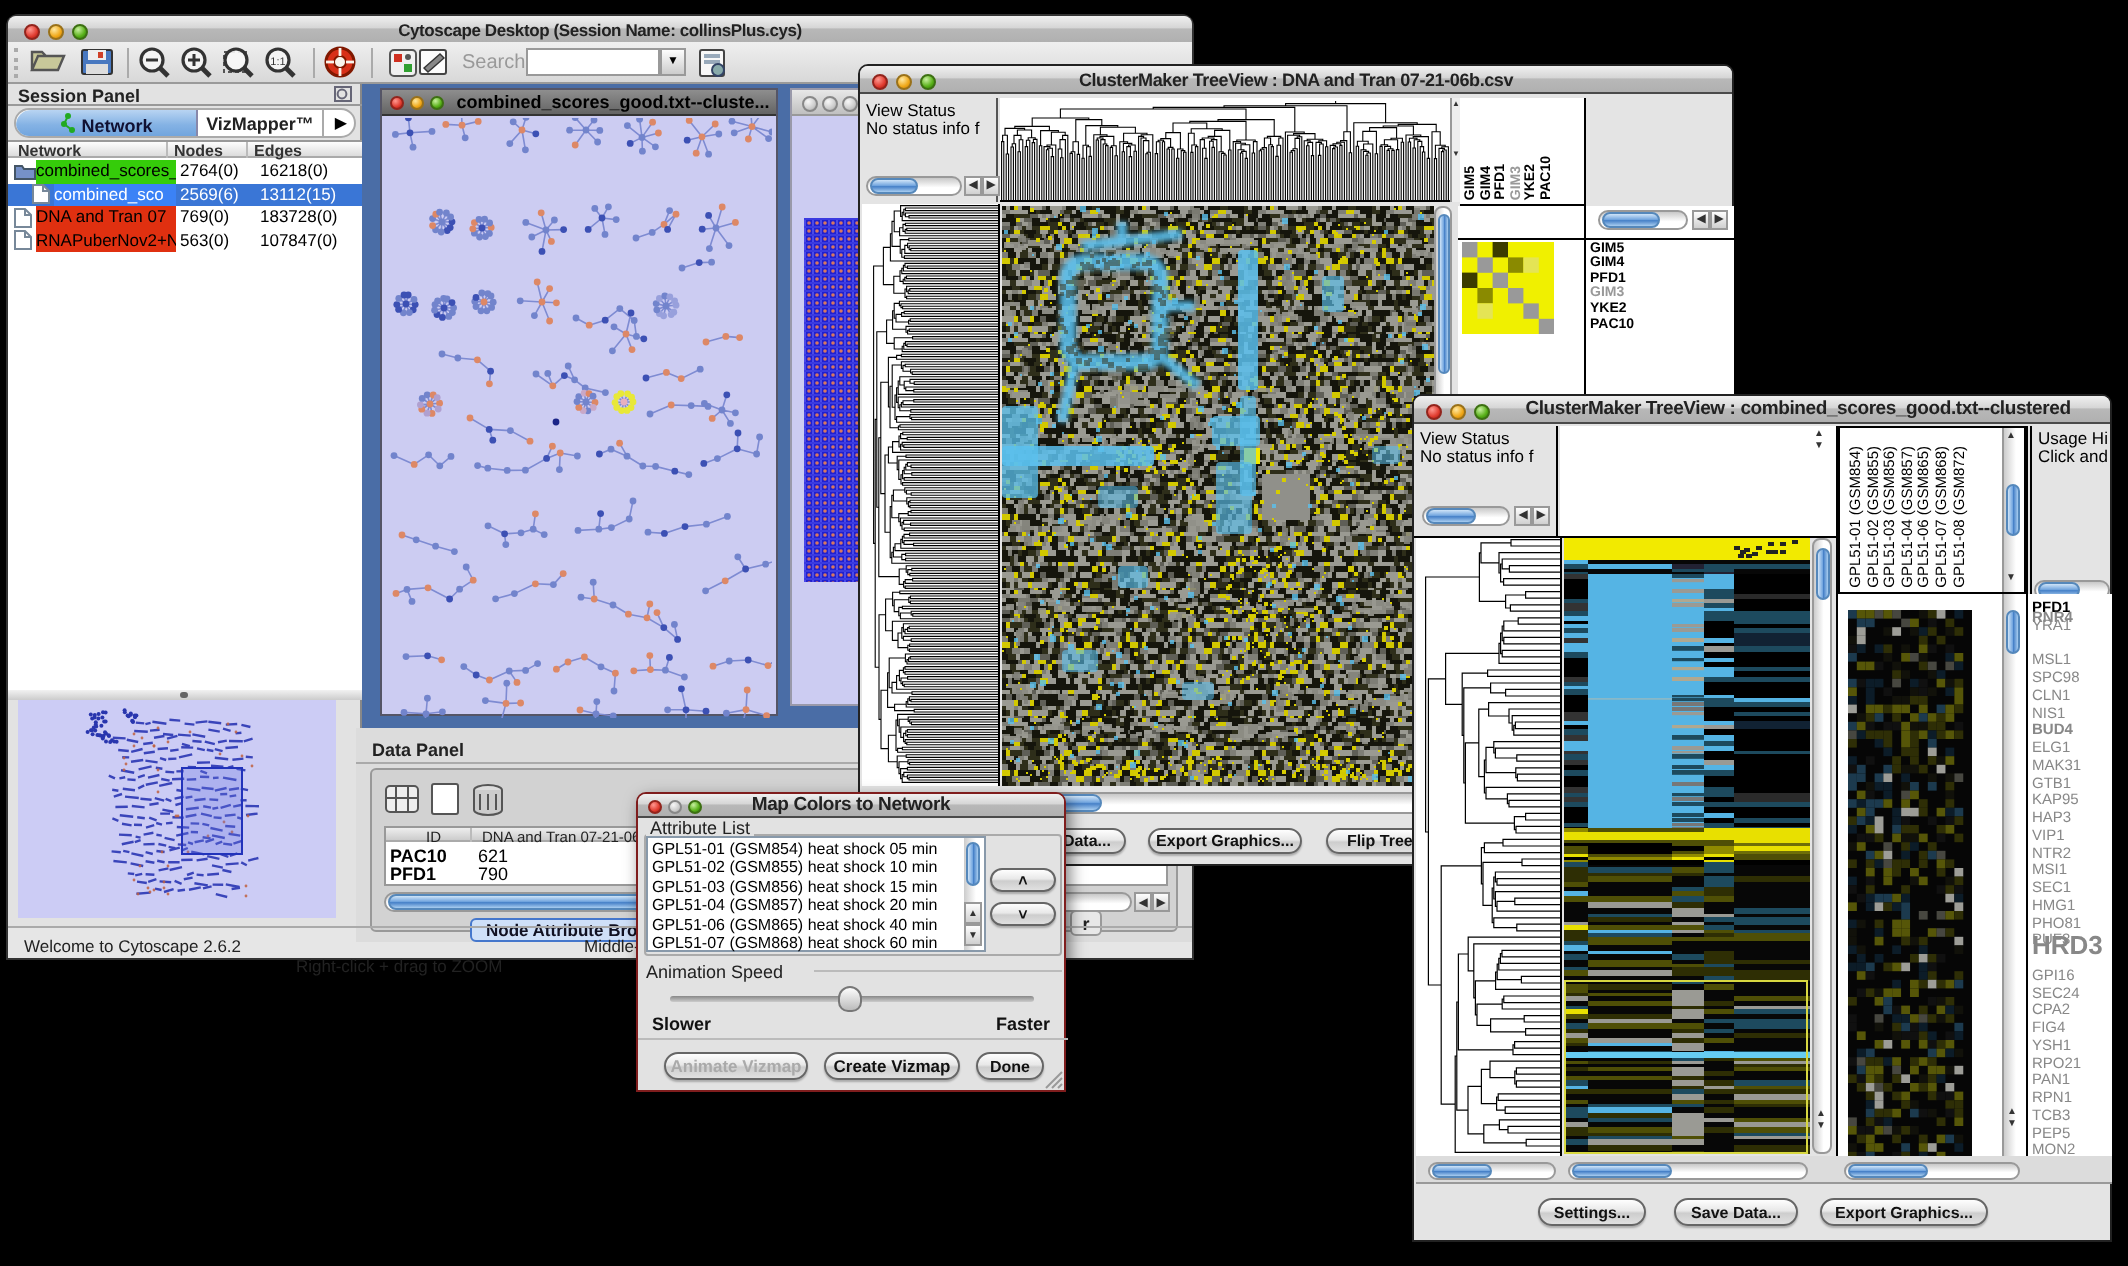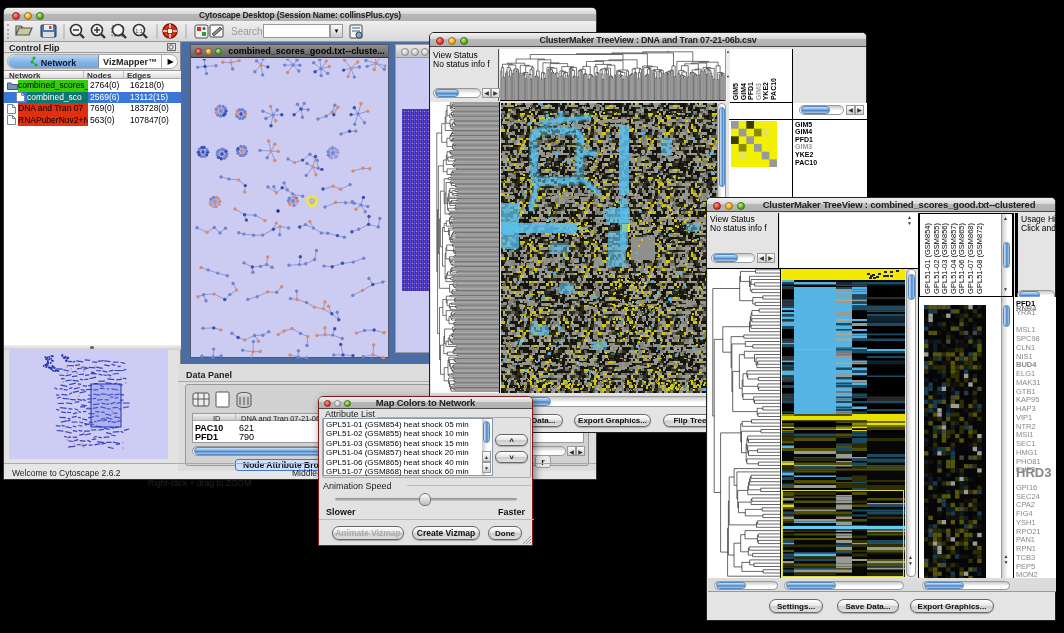--- a/index.html
+++ b/index.html
@@ -78,21 +78,21 @@
     <div class="abs" style="left:227px;top:18px;font-size:10px;color:#999">Search:</div>
     <div class="abs" style="left:259px;top:16px;width:67px;height:14px;background:#fff;border:1px solid #999"></div>
     <div class="abs" style="left:326px;top:16px;width:13px;height:14px;background:linear-gradient(#fdfdfd,#ccc);border:1px solid #999;font-size:6px;text-align:center;line-height:13px">▼</div>
     <svg width="20" height="18" style="position:absolute;left:344px;top:15px">
       <rect x="2" y="2" width="12" height="13" rx="1" fill="#f8f8f8" stroke="#444"></rect>
       <rect x="4" y="4" width="8" height="2" fill="#9ab"></rect>
       <rect x="4" y="7" width="8" height="2" fill="#9ab"></rect>
       <circle cx="11" cy="12" r="3" fill="#8aa" stroke="#346"></circle>
     </svg>
     <div class="abs" style="left:0;top:34px;width:177px;height:421px;background:#e2e2e2;border-right:1px solid #888">
-      <div class="abs" style="left:5px;top:1px;font-size:9px;font-weight:bold;color:#222">Control Flip</div>
+      <div class="abs" style="left:5px;top:1px;font-size:9px;font-weight:bold;color:#222">Session Panel</div>
       <svg width="10" height="9" style="position:absolute;left:163px;top:1px">
         <rect x="0.5" y="0.5" width="8" height="7" fill="none" stroke="#667"></rect>
         <circle cx="4" cy="4" r="2.2" fill="none" stroke="#667"></circle>
       </svg>
       <div class="abs" style="left:0;top:10px;width:177px;border-top:1px solid #999"></div>
       <div class="abs" style="left:3px;top:12px;width:171px;height:15px;background:#fff;border:1px solid #aaa;border-radius:8px;overflow:hidden">
         <div class="abs" style="left:0;top:0;width:91px;height:15px;background:linear-gradient(#b8d4f2,#84b2e4 50%,#6aa0dc);border-right:1px solid #88a;border-radius:8px 0 0 8px;text-align:center;font-size:9px;font-weight:bold;line-height:14px;color:#113"><svg width="9" height="11" style="position:relative;top:1px;margin-right:2px">
             <circle cx="4" cy="2" r="1.5" fill="#2a2"></circle>
             <circle cx="2" cy="6" r="1.5" fill="#2a2"></circle>
             <circle cx="6" cy="9" r="1.5" fill="#2a2"></circle>
@@ -116,21 +116,21 @@
           </svg>
           <span class="abs" style="left:14px;top:0;width:70px;height:11.5px;background:#35cc0a;overflow:hidden;white-space:nowrap;line-height:11.5px">combined_scores_</span>
           <span class="abs" style="left:86px;top:0;line-height:11.5px">2764(0)</span>
           <span class="abs" style="left:126px;top:0;line-height:11.5px">16218(0)</span>
         </div>
         <div class="abs" style="left:0;top:20.5px;width:177px;height:11.5px;background:#3a76d6;font-size:8.5px;color:#fff">
           <svg width="9" height="10" style="position:absolute;left:12px;top:0.5px">
             <path d="M0.5 9.5 V0.5 h5 l3 3 v6 z" fill="#fff" stroke="#789"></path>
             <path d="M5.5 0.5 v3 h3" fill="none" stroke="#789"></path>
           </svg>
-          <span class="abs" style="left:23px;top:0;width:61px;height:11.5px;background:#0f766e;overflow:hidden;white-space:nowrap;line-height:11.5px">combined_sco</span>
+          <span class="abs" style="left:23px;top:0;width:61px;height:11.5px;background:#3b82f6;overflow:hidden;white-space:nowrap;line-height:11.5px">combined_sco</span>
           <span class="abs" style="left:86px;top:0;line-height:11.5px">2569(6)</span>
           <span class="abs" style="left:126px;top:0;line-height:11.5px">13112(15)</span>
         </div>
         <div class="abs" style="left:0;top:32.0px;width:177px;height:11.5px;font-size:8.5px;color:#000">
           <svg width="9" height="10" style="position:absolute;left:3px;top:0.5px">
             <path d="M0.5 9.5 V0.5 h5 l3 3 v6 z" fill="#fff" stroke="#789"></path>
             <path d="M5.5 0.5 v3 h3" fill="none" stroke="#789"></path>
           </svg>
           <span class="abs" style="left:14px;top:0;width:70px;height:11.5px;background:#e03010;overflow:hidden;white-space:nowrap;line-height:11.5px">DNA and Tran 07</span>
           <span class="abs" style="left:86px;top:0;line-height:11.5px">769(0)</span>
@@ -1467,21 +1467,21 @@
       <div class="vtext" style="left:28.8px;bottom:2px;font-size:7.5px">GPL51-04 (GSM857)</div>
       <div class="vtext" style="left:37.4px;bottom:2px;font-size:7.5px">GPL51-06 (GSM865)</div>
       <div class="vtext" style="left:46.0px;bottom:2px;font-size:7.5px">GPL51-07 (GSM868)</div>
       <div class="vtext" style="left:54.6px;bottom:2px;font-size:7.5px">GPL51-08 (GSM872)</div>
       <div class="abs" style="left:81px;top:0;width:11px;height:82px;background:linear-gradient(90deg,#ccc,#fff 60%);border-left:1px solid #999">
         <div class="abs" style="left:1px;top:1px;font-size:5px;color:#333">▲</div>
         <div class="aqthumbv" style="left:1px;top:28px;width:7px;height:26px"></div>
         <div class="abs" style="left:1px;top:72px;font-size:5px;color:#333">▼</div>
       </div>
     </div>
-    <div class="abs" style="left:308px;top:15px;width:41px;height:95px;border-left:3px solid #000000">
+    <div class="abs" style="left:308px;top:15px;width:41px;height:95px;border-left:1px solid #000000">
       <div class="abs" style="left:3px;top:1px;font-size:8.5px;white-space:nowrap">Usage Hi</div>
       <div class="abs" style="left:3px;top:10px;font-size:8.5px;white-space:nowrap">Click and</div>
     </div>
     <div class="aqtrack" style="left:310px;top:92px;width:38px;height:10px;border-radius:5.0px">
       <div class="aqthumbh" style="left:1px;top:0px;width:21px;height:8px"></div>
     </div>
     <div class="abs" style="left:1px;top:71px;width:73px;height:309px;background:#fff;border-right:1px solid #000">
       <svg width="70" height="308" style="position:absolute;left:2px;top:0">
         <path d="M70.0 0.8H45.5V4.0H70.0M70.0 13.8H44.7V17.1H70.0M70.0 10.5H41.1V15.4H44.7M70.0 20.3H41.8V23.6H70.0M41.1 13.0H40.3V21.9H41.8M70.0 7.3H39.5V17.5H40.3M45.5 2.4H30.5V12.4H39.5M70.0 26.8H52.8V30.1H70.0M70.0 33.4H45.2V36.6H70.0M52.8 28.5H42.8V35.0H45.2M30.5 7.4H29.7V31.7H42.8M70.0 39.9H49.1V43.1H70.0M49.1 41.5H41.9V46.4H70.0M70.0 49.7H41.9V52.9H70.0M41.9 44.0H41.1V51.3H41.9M70.0 56.2H41.1V59.4H70.0M41.1 47.6H40.3V57.8H41.1M40.3 52.7H39.5V62.7H70.0M70.0 66.0H33.8V69.2H70.0M70.0 75.7H42.8V79.0H70.0M70.0 72.5H35.3V77.4H42.8M70.0 92.0H47.7V95.3H70.0M47.7 93.7H46.9V98.6H70.0M70.0 88.8H46.1V96.1H46.9M70.0 85.5H44.5V92.5H46.1M70.0 82.3H34.3V89.0H44.5M70.0 108.4H48.4V111.6H70.0M70.0 105.1H37.7V110.0H48.4M70.0 101.8H36.9V107.5H37.7M70.0 118.1H48.7V121.4H70.0M70.0 114.9H47.9V119.8H48.7M36.9 104.7H33.0V117.3H47.9M70.0 131.2H44.5V134.4H70.0M70.0 127.9H43.7V132.8H44.5M70.0 124.7H33.0V130.4H43.7M33.0 111.0H32.2V127.5H33.0M34.3 85.6H29.4V119.3H32.2M70.0 137.7H52.8V141.0H70.0M70.0 144.2H48.0V147.5H70.0M52.8 139.3H47.2V145.8H48.0M29.4 102.4H22.7V142.6H47.2M35.3 74.9H21.9V122.5H22.7M33.8 67.6H21.1V98.7H21.9M39.5 57.7H12.8V83.2H21.1M70.0 150.7H41.5V154.0H70.0M41.5 152.4H32.2V157.3H70.0M70.0 160.5H51.0V163.8H70.0M70.0 170.3H38.5V173.6H70.0M70.0 167.0H37.7V171.9H38.5M70.0 180.1H47.4V183.3H70.0M47.4 181.7H38.5V186.6H70.0M70.0 176.8H37.7V184.2H38.5M37.7 169.5H36.9V180.5H37.7M70.0 193.1H48.4V196.4H70.0M70.0 189.9H36.9V194.8H48.4M36.9 175.0H36.1V192.3H36.9M51.0 162.2H31.5V183.7H36.1M32.2 154.8H30.7V172.9H31.5M70.0 206.2H41.0V209.4H70.0M41.0 207.8H40.2V212.7H70.0M40.2 210.2H39.4V216.0H70.0M70.0 219.2H50.7V222.5H70.0M39.4 213.1H38.6V220.8H50.7M38.6 217.0H37.8V225.7H70.0M70.0 229.0H41.9V232.3H70.0M41.9 230.6H41.1V235.5H70.0M70.0 238.8H52.1V242.0H70.0M70.0 245.3H52.8V248.6H70.0M52.1 240.4H35.3V246.9H52.8M41.1 233.1H28.5V243.7H35.3M37.8 221.4H27.7V238.4H28.5M70.0 202.9H26.9V229.9H27.7M70.0 199.6H24.1V216.4H26.9M70.0 251.8H47.3V255.1H70.0M47.3 253.4H46.5V258.3H70.0M24.1 208.0H19.2V255.9H46.5M70.0 264.9H48.2V268.1H70.0M70.0 271.4H48.2V274.6H70.0M48.2 266.5H47.4V273.0H48.2M70.0 261.6H35.0V269.8H47.4M70.0 277.9H39.1V281.2H70.0M70.0 284.4H42.6V287.7H70.0M39.1 279.5H38.3V286.1H42.6M35.0 265.7H30.7V282.8H38.3M70.0 294.2H44.0V297.5H70.0M70.0 290.9H39.7V295.8H44.0M70.0 300.7H53.1V304.0H70.0M39.7 293.4H31.9V302.4H53.1M30.7 274.2H24.0V297.9H31.9M19.2 232.0H18.4V286.1H24.0M18.4 259.0H17.6V307.2H70.0M30.7 163.9H10.6V283.1H17.6M12.8 70.4H4.2V223.5H10.6M29.7 19.5H2.8V147.0H4.2" fill="none" stroke="#000" stroke-width="0.6"></path>
       </svg>

